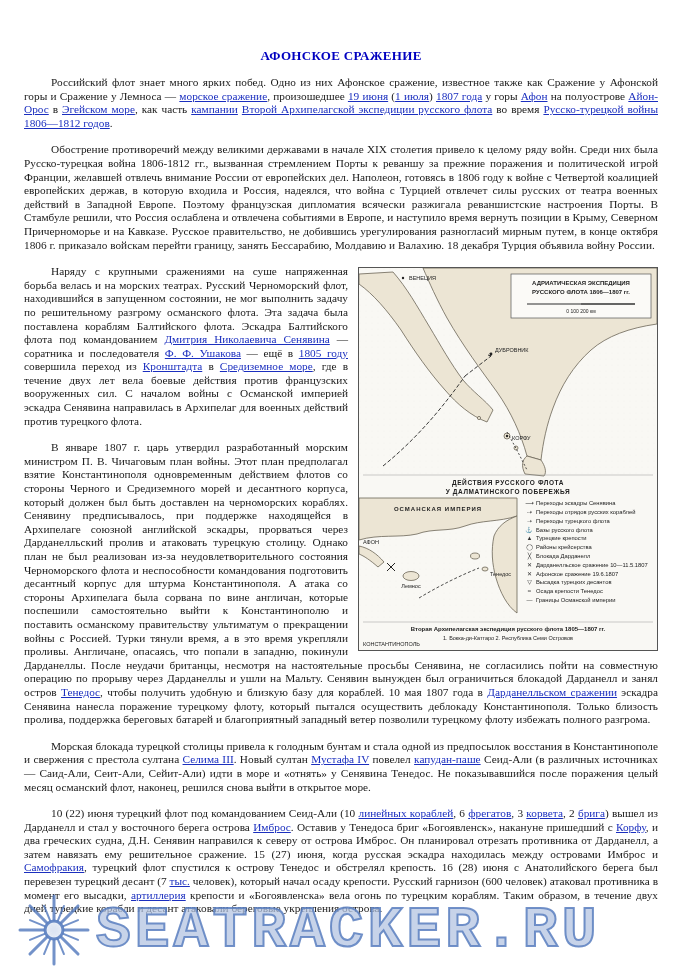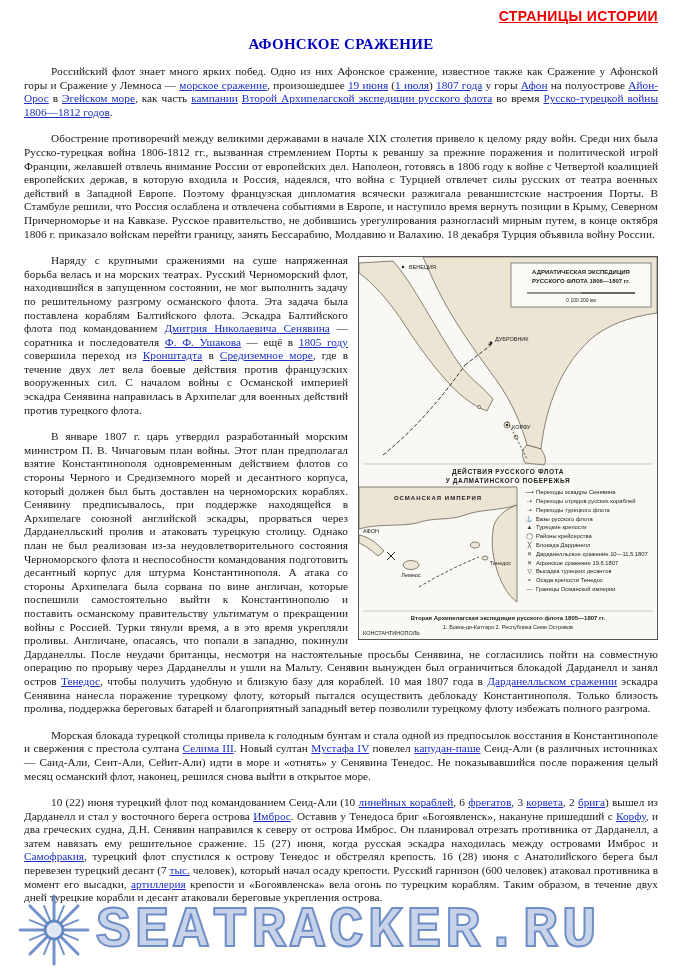--- a/index.html
+++ b/index.html
@@ -9,22 +9,22 @@
     font-family:"Liberation Serif", serif;
   }
   .page { position:absolute; inset:0; padding:8px 24px 0 24px; }
 
   .header-badge {
     text-align:right; color:#ee0000; font-family:"Liberation Sans", sans-serif;
     font-weight:bold; font-size:14px; text-decoration:underline;
     letter-spacing:0.4px; margin-bottom:12px; cursor:pointer;
   }
   .doc-title {
-    text-align:center; color:#0000c0; font-size:15px; font-weight:bold;
-    letter-spacing:0.3px; margin-bottom:11px;
+    text-align:center; color:#0000c0; font-size:13px; font-weight:bold;
+    letter-spacing:0.3px; margin-bottom:11px;margin-top:40px;
   }
 
   #article p {
     font-size:11.3px; line-height:13.6px; text-align:justify;
     text-indent:27px; margin-bottom:13px; color:#1a1a1a;margin-top:12px;
   }
   a.lnk { color:#1b2fbf; text-decoration:underline; cursor:pointer; }
 
   
   .map-figure {
@@ -56,21 +56,20 @@
     color:rgba(255,255,255,0.38);
     -webkit-text-stroke:2px rgba(91,127,192,0.85);
     text-shadow:0 0 1px rgba(91,127,192,0.55);
   }
 </style>
 </head>
 <body>
 
 <div class="page">
 
-  <div class="header-badge">СТРАНИЦЫ ИСТОРИИ</div>
 
   <h1 class="doc-title">АФОНСКОЕ СРАЖЕНИЕ</h1>
 
   <div id="article">
 
     <p><span>Российский флот знает много ярких побед. Одно из них Афонское сражение, известное также как Сражение у Афонской горы и Сражение у Лемноса — </span><a class="lnk" href="#">морское сражение</a><span>, произошедшее </span><a class="lnk" href="#">19 июня</a><span> (</span><a class="lnk" href="#">1 июля</a><span>) </span><a class="lnk" href="#">1807 года</a><span> у горы </span><a class="lnk" href="#">Афон</a><span> на полуострове </span><a class="lnk" href="#">Айон-Орос</a><span> в </span><a class="lnk" href="#">Эгейском море</a><span>, как часть </span><a class="lnk" href="#">кампании</a><span> </span><a class="lnk" href="#">Второй Архипелагской экспедиции русского флота</a><span> во время </span><a class="lnk" href="#">Русско-турецкой войны 1806—1812 годов</a><span>.</span></p>
       <p><span>Обострение противоречий между великими державами в начале XIX столетия привело к целому ряду войн. Среди них была Русско-турецкая война 1806-1812 гг., вызванная стремлением Порты к реваншу за прежние поражения и политической игрой Франции, желавшей отвлечь внимание России от европейских дел. Наполеон, готовясь в 1806 году к войне с Четвертой коалицией европейских держав, в которую входила и Россия, надеялся, что война с Турцией отвлечет силы русских от театра военных действий в Западной Европе. Поэтому французская дипломатия всячески разжигала реваншистские настроения Порты. В Стамбуле решили, что Россия ослаблена и отвлечена событиями в Европе, и наступило время вернуть позиции в Крыму, Северном Причерноморье и на Кавказе. Русское правительство, не добившись урегулирования разногласий мирным путем, в конце октября 1806 г. приказало войскам перейти границу, занять Бессарабию, Молдавию и Валахию. 18 декабря Турция объявила войну России.</span></p>
       <figure class="map-figure" id="map-figure">
       <svg viewBox="0 0 298 382" width="298" height="382">
         <defs>

